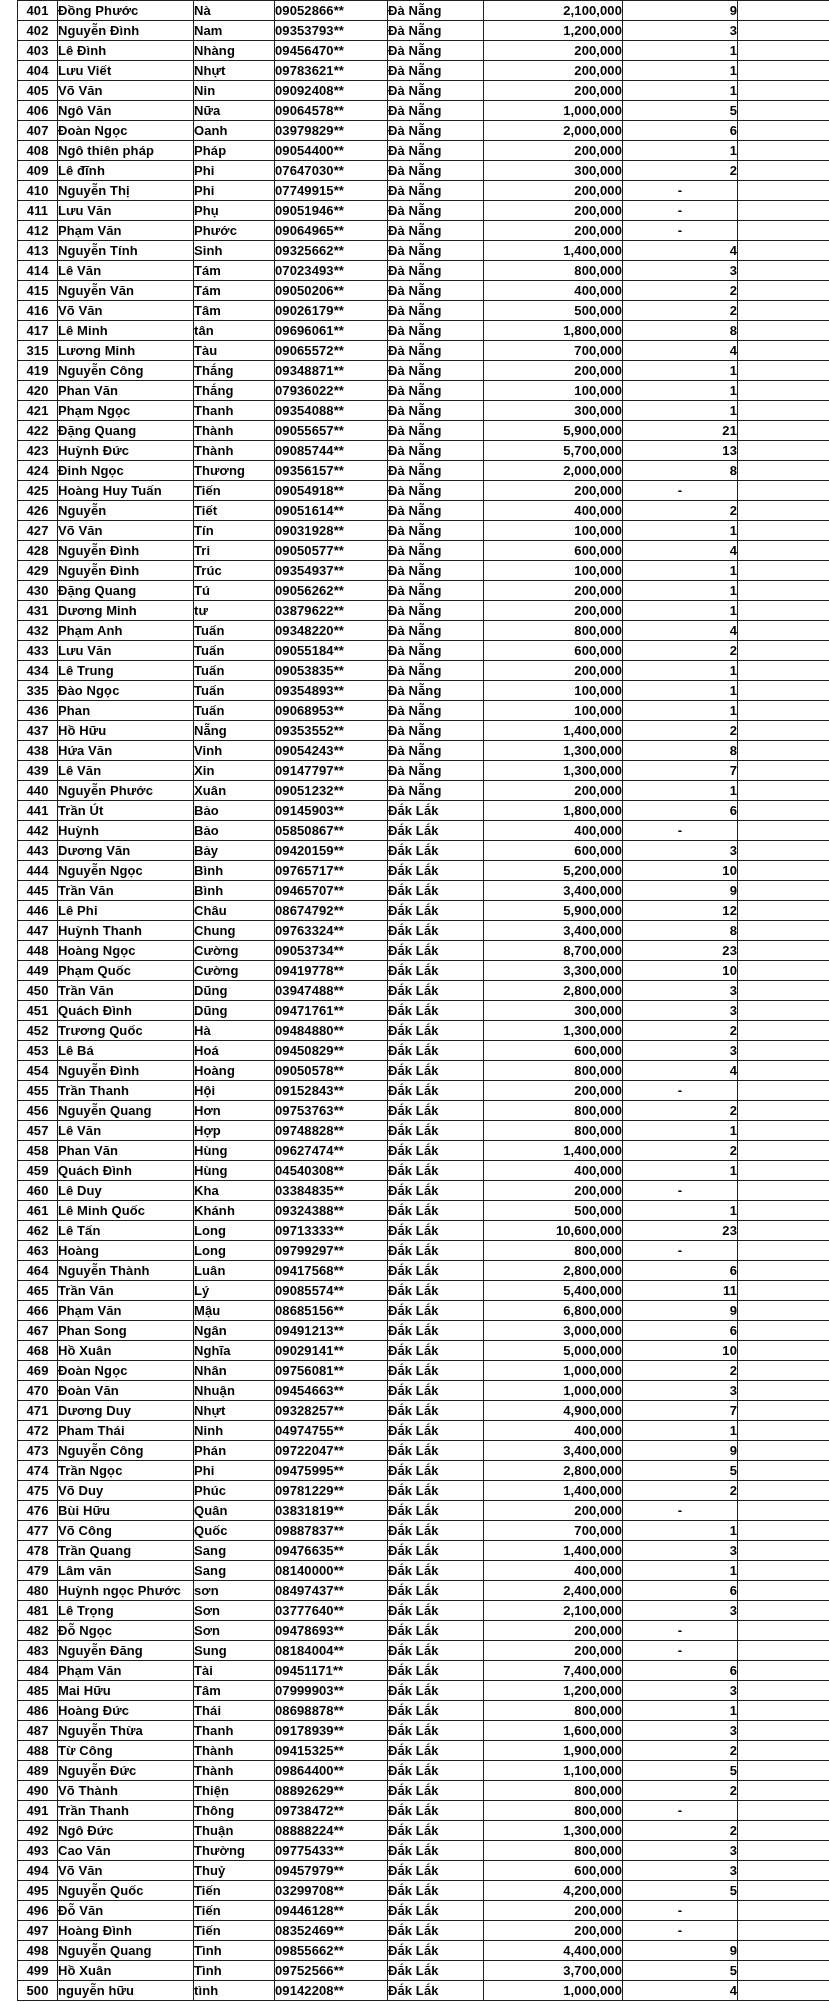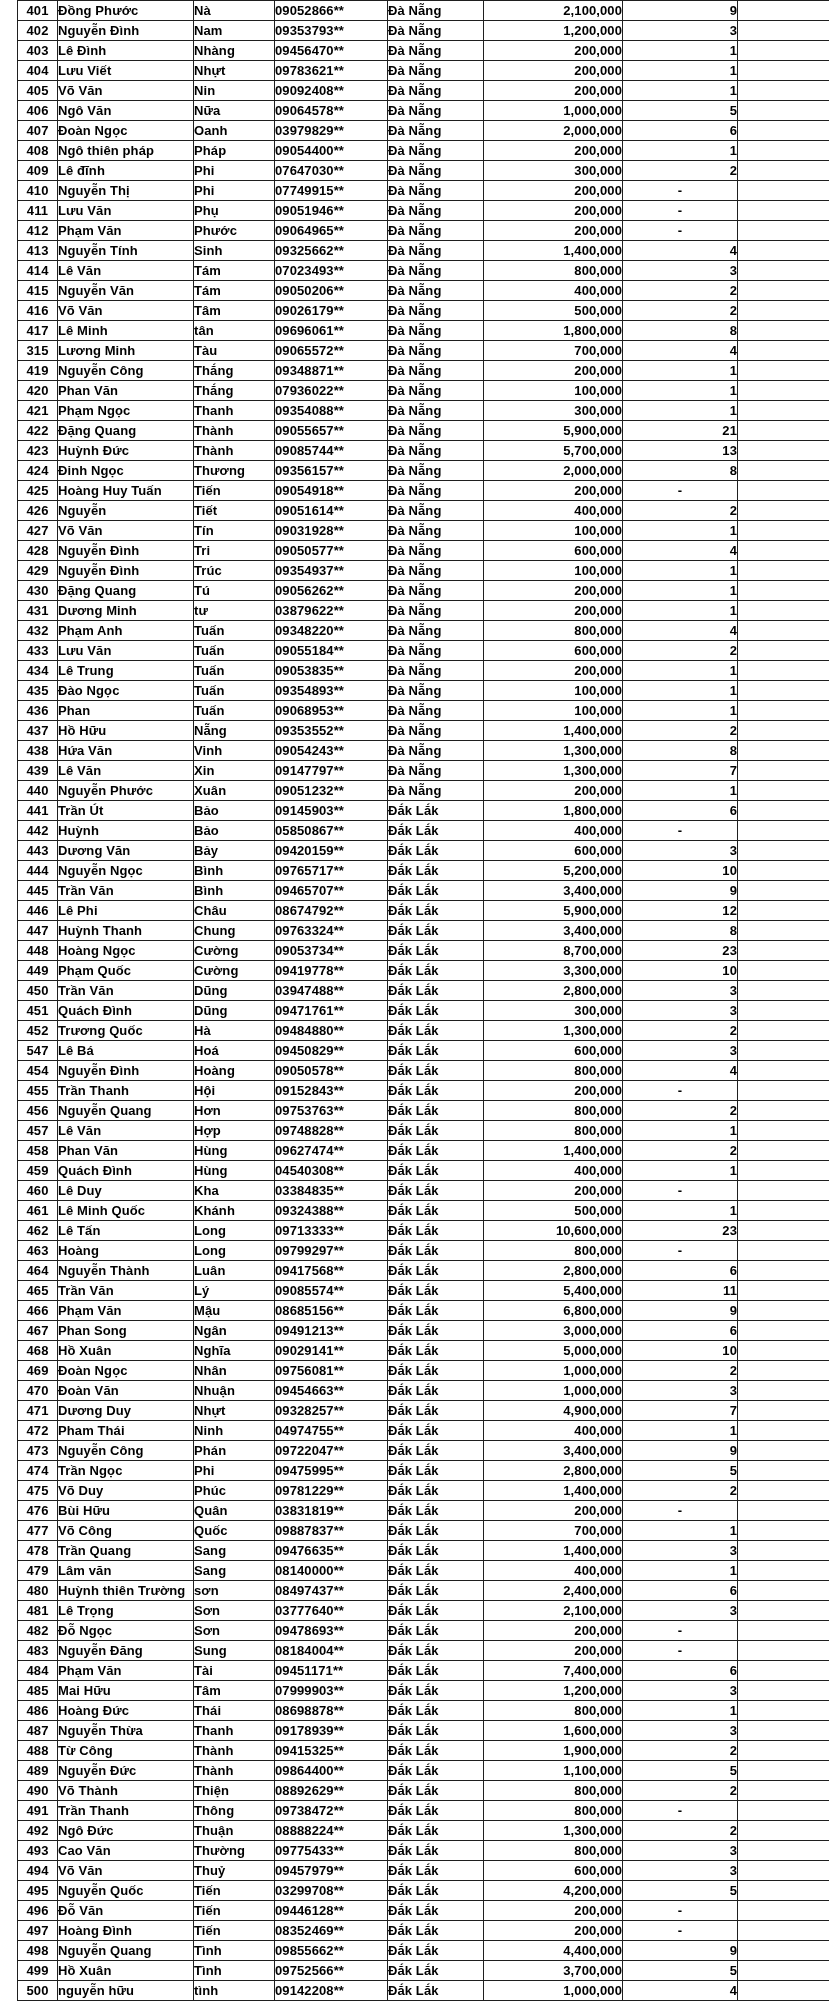--- a/index.html
+++ b/index.html
@@ -386,21 +386,21 @@
           <td class="c-rownum">434</td>
           <td class="c-family">Lê Trung</td>
           <td class="c-given">Tuấn</td>
           <td class="c-phone">09053835**</td>
           <td class="c-province">Đà Nẵng</td>
           <td class="c-amount">200,000</td>
           <td class="c-count">1</td>
           <td class="c-flag">1</td>
         </tr>
         <tr>
-          <td class="c-rownum">435</td>
+          <td class="c-rownum">335</td>
           <td class="c-family">Đào Ngọc</td>
           <td class="c-given">Tuấn</td>
           <td class="c-phone">09354893**</td>
           <td class="c-province">Đà Nẵng</td>
           <td class="c-amount">100,000</td>
           <td class="c-count">1</td>
           <td class="c-flag">1</td>
         </tr>
         <tr>
           <td class="c-rownum">436</td>
@@ -566,21 +566,21 @@
           <td class="c-rownum">452</td>
           <td class="c-family">Trương Quốc</td>
           <td class="c-given">Hà</td>
           <td class="c-phone">09484880**</td>
           <td class="c-province">Đắk Lắk</td>
           <td class="c-amount">1,300,000</td>
           <td class="c-count">2</td>
           <td class="c-flag">1</td>
         </tr>
         <tr>
-          <td class="c-rownum">547</td>
+          <td class="c-rownum">453</td>
           <td class="c-family">Lê Bá</td>
           <td class="c-given">Hoá</td>
           <td class="c-phone">09450829**</td>
           <td class="c-province">Đắk Lắk</td>
           <td class="c-amount">600,000</td>
           <td class="c-count">3</td>
           <td class="c-flag">1</td>
         </tr>
         <tr>
           <td class="c-rownum">454</td>
@@ -837,21 +837,21 @@
           <td class="c-family">Lâm văn</td>
           <td class="c-given">Sang</td>
           <td class="c-phone">08140000**</td>
           <td class="c-province">Đắk Lắk</td>
           <td class="c-amount">400,000</td>
           <td class="c-count">1</td>
           <td class="c-flag">1</td>
         </tr>
         <tr>
           <td class="c-rownum">480</td>
-          <td class="c-family">Huỳnh thiên Trường</td>
+          <td class="c-family">Huỳnh ngọc Phước</td>
           <td class="c-given">sơn</td>
           <td class="c-phone">08497437**</td>
           <td class="c-province">Đắk Lắk</td>
           <td class="c-amount">2,400,000</td>
           <td class="c-count">6</td>
           <td class="c-flag">1</td>
         </tr>
         <tr>
           <td class="c-rownum">481</td>
           <td class="c-family">Lê Trọng</td>

